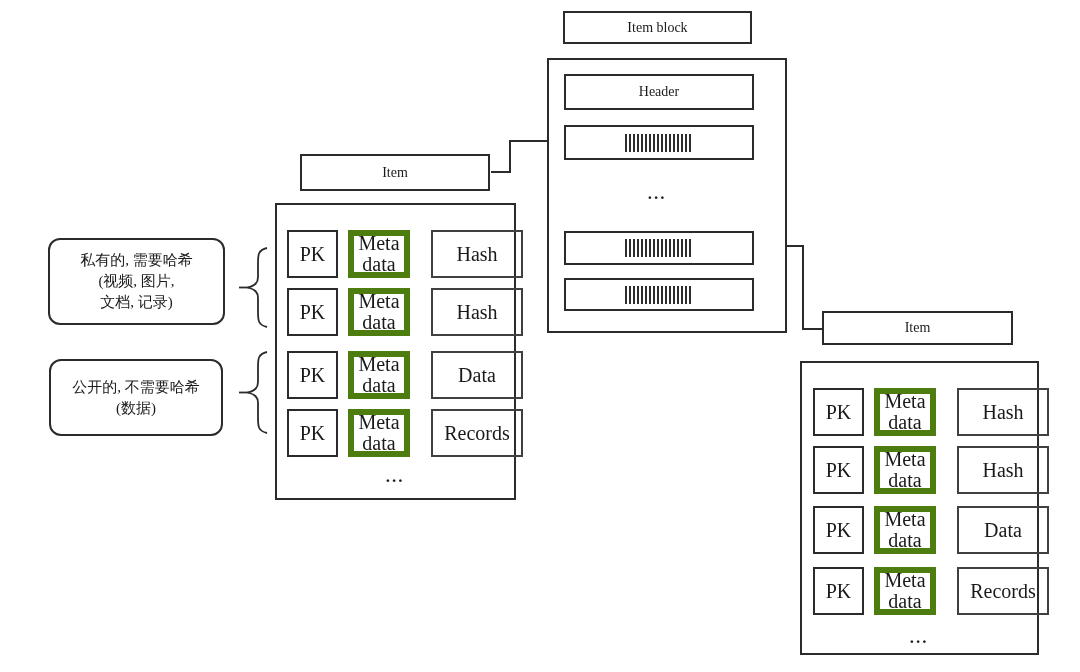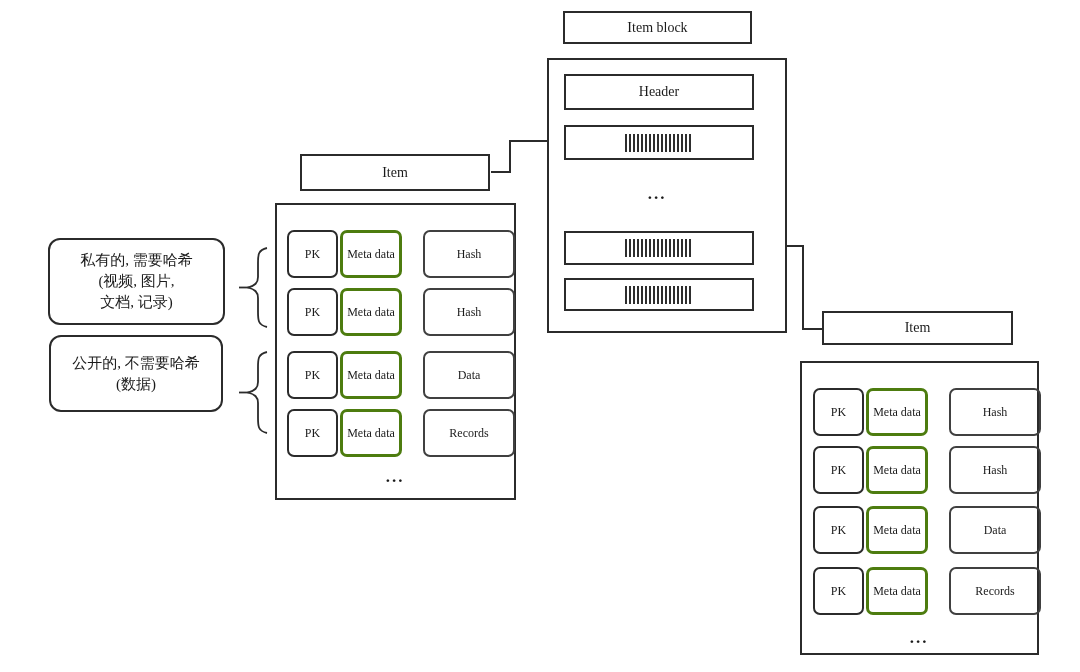--- a/index.html
+++ b/index.html
@@ -7,21 +7,21 @@
     position:relative;width:1080px;height:672px;background:#ffffff;overflow:hidden;
     font-family:"Liberation Serif","DejaVu Serif",serif;color:#1a1a1a;
   }
   .box{
     position:absolute;border:2px solid #2b2b2b;background:#ffffff;box-sizing:border-box;
     display:flex;align-items:center;justify-content:center;text-align:center;
   }
   .label-box{font-size:14px;line-height:1.1;}
   .container-box{display:block;}
   .round-box{border-radius:12px;flex-direction:column;font-size:15px;line-height:1.38;padding:2px 4px;}
-  .cell{font-size:12px;line-height:1.05;padding:1px;border-radius:7px;}
+  .cell{font-size:20px;line-height:1.05;padding:1px;}
   .row{position:absolute;display:flex;}
   .ellipsis{
     position:absolute;font-size:17px;font-weight:bold;letter-spacing:2px;
     transform:translateX(-50%);color:#1a1a1a;
   }
   .stripes{
     width:68px;height:18px;
     background:repeating-linear-gradient(90deg,#2e2e2e 0 2px,#ffffff 2px 4px);
   }
   
@@ -32,37 +32,37 @@
   #barcode2{left:15px;top:171px;width:190px;height:34px;position:absolute;}
   #barcode3{left:15px;top:218px;width:190px;height:33px;position:absolute;}
   #mid-ellipsis{left:108px;top:124px;}
   
   #left-item-label{left:300px;top:154px;width:190px;height:37px;}
   #left-item-container{left:275px;top:203px;width:241px;height:297px;}
   
   #right-item-label{left:822px;top:311px;width:191px;height:34px;}
   #right-item-container{left:800px;top:361px;width:239px;height:294px;}
   .pk-cell{width:51px;height:48px;position:relative;border:2px solid #2b2b2b;box-sizing:border-box;display:flex;align-items:center;justify-content:center;}
-  .meta-cell{width:62px;height:48px;margin-left:2px;position:relative;border:3px solid #4d7c0f;box-sizing:border-box;display:flex;align-items:center;justify-content:center;}
+  .meta-cell{width:62px;height:48px;margin-left:10px;position:relative;border:6px solid #4d7c0f;box-sizing:border-box;display:flex;align-items:center;justify-content:center;}
   .val-cell{width:92px;height:48px;margin-left:21px;position:relative;border:2px solid #404040;box-sizing:border-box;display:flex;align-items:center;justify-content:center;}
   .lrow{left:10px;}
   .rrow{left:11px;}
   #left-item-container .row0{top:25px;}
   #left-item-container .row1{top:83px;}
   #left-item-container .row2{top:146px;}
   #left-item-container .row3{top:204px;}
   #left-item-container .ellipsis{left:118px;top:262px;}
   #right-item-container .row0{top:25px;}
   #right-item-container .row1{top:83px;}
   #right-item-container .row2{top:143px;}
   #right-item-container .row3{top:204px;}
   #right-item-container .ellipsis{left:117px;top:265px;}
   
   #annotation-private{left:48px;top:238px;width:177px;height:87px;}
-  #annotation-public{left:49px;top:335px;width:174px;height:77px;}
+  #annotation-public{left:49px;top:359px;width:174px;height:77px;}
   
   #overlay{position:absolute;left:0;top:0;width:1080px;height:672px;pointer-events:none;}
 </style>
 </head>
 <body>
 
 <div id="canvas">
 
   <svg id="overlay" viewBox="0 0 1080 672">
 

